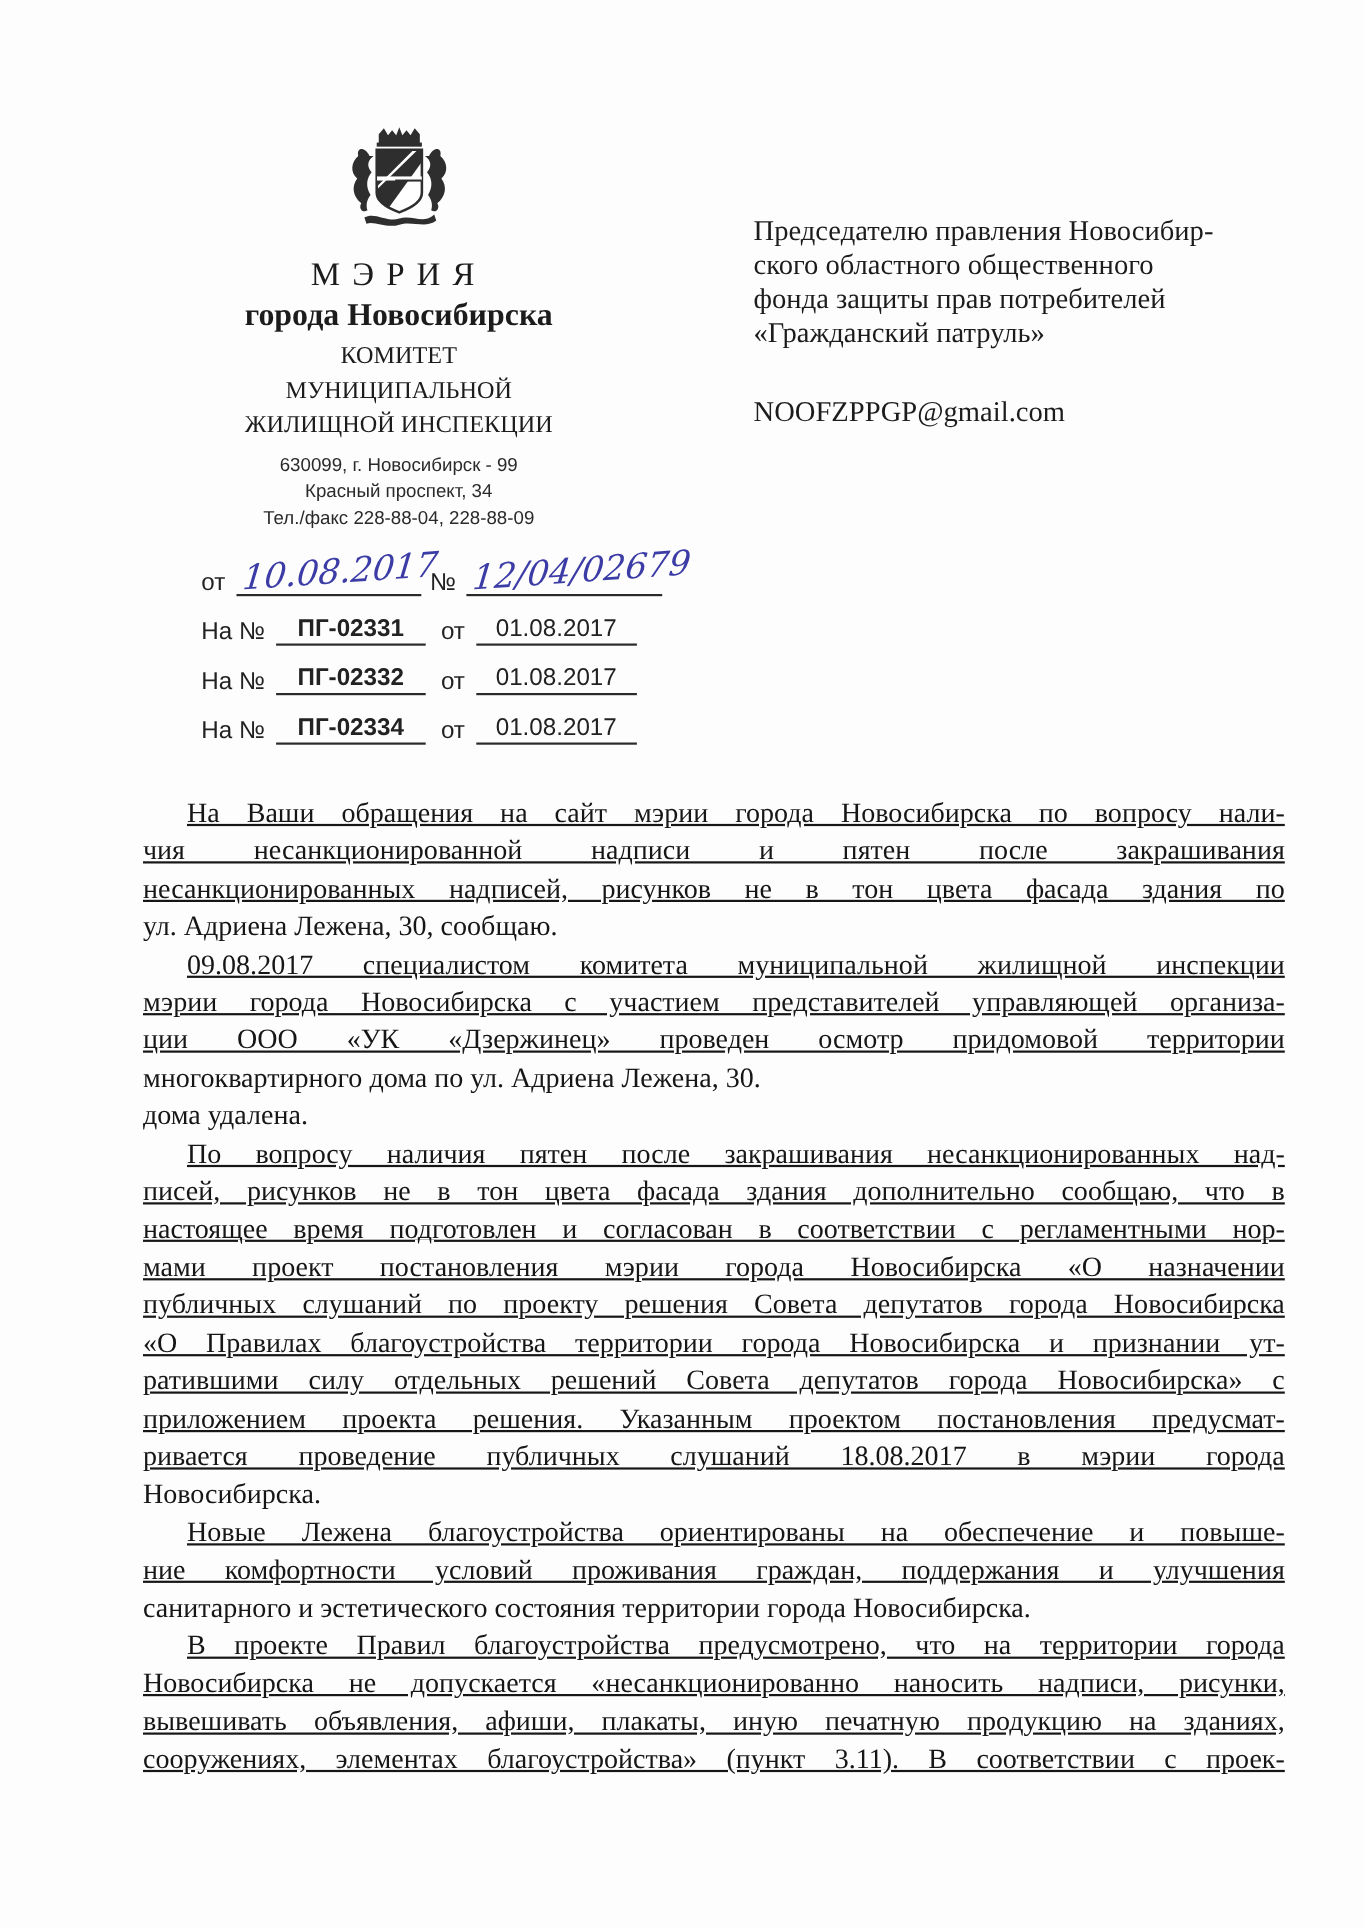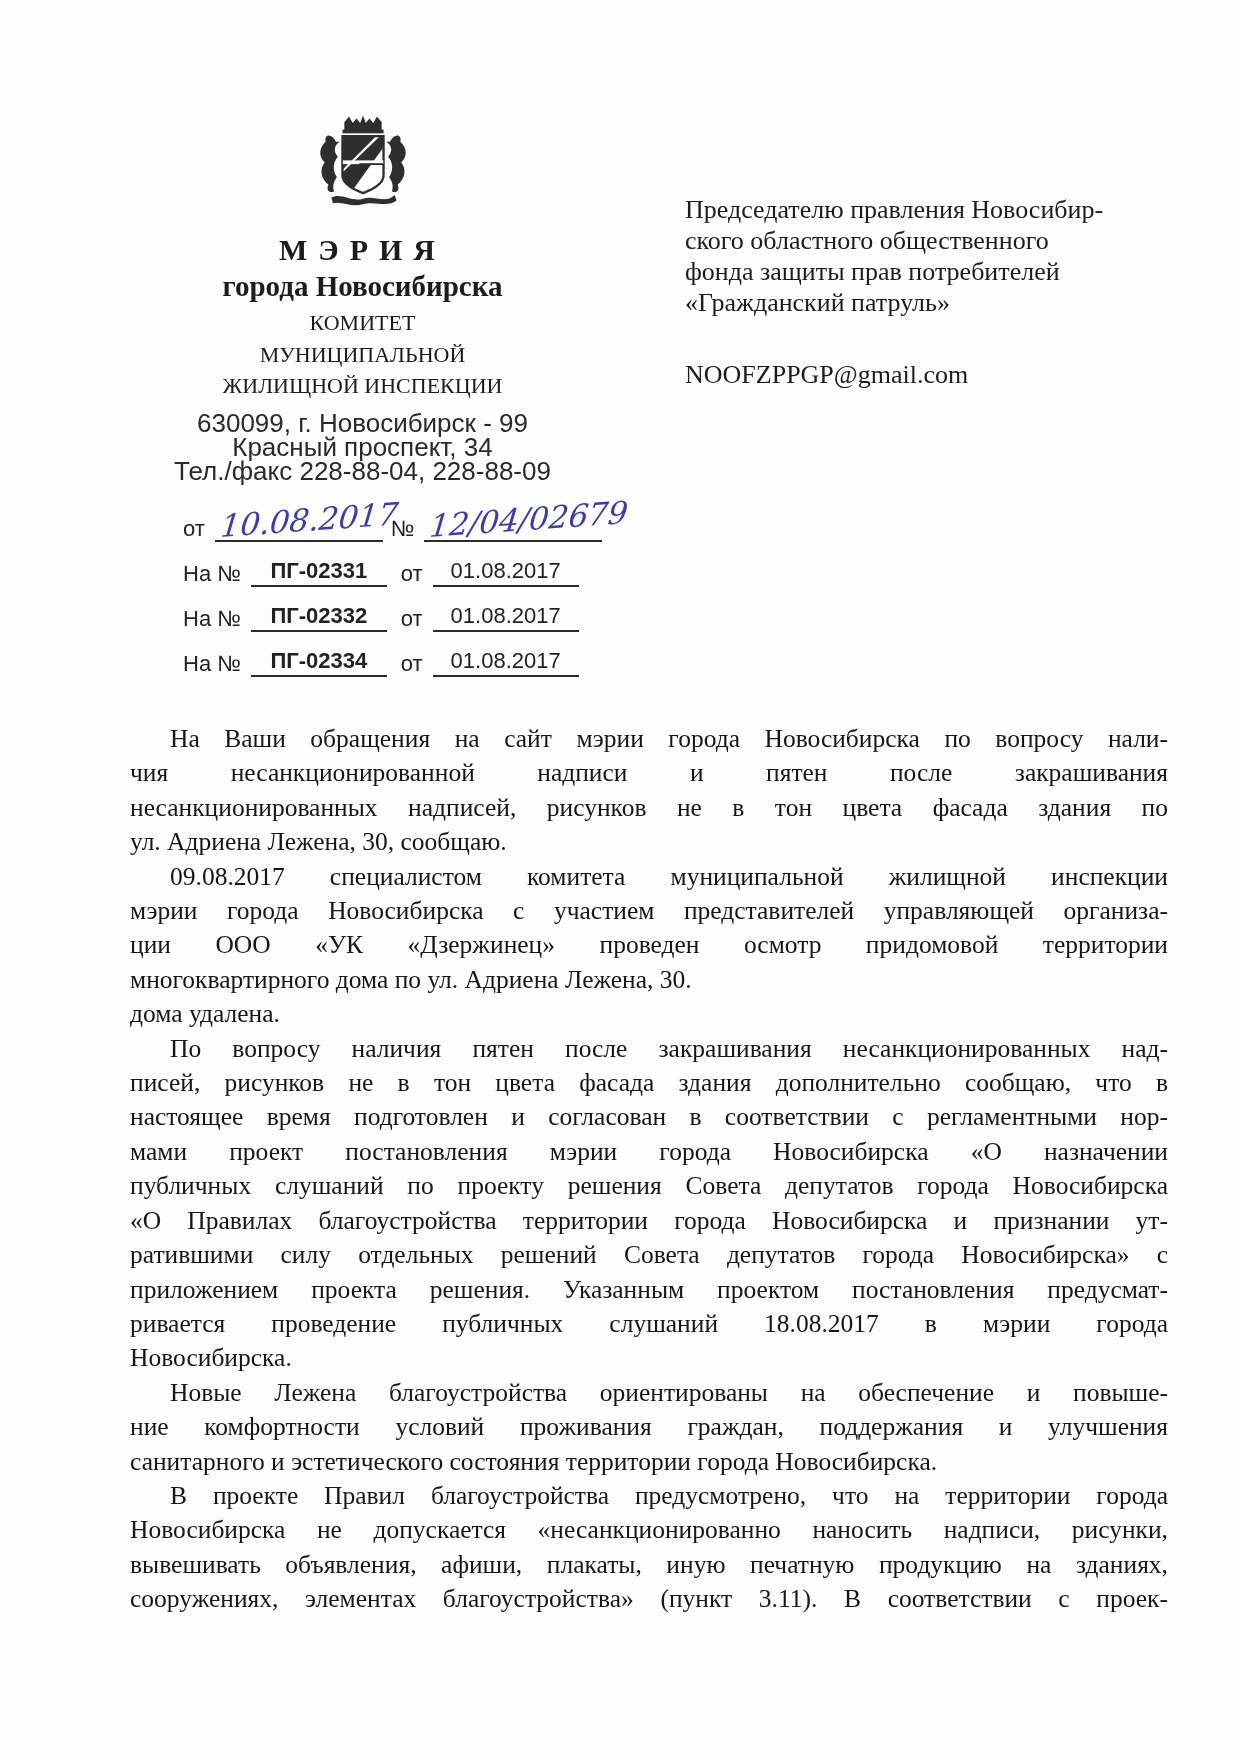--- a/index.html
+++ b/index.html
@@ -9,24 +9,24 @@
     margin:0 auto;
     background:#fdfdfd;
     color:#1c1c1c;
     font-family:"Liberation Serif", serif;
     overflow:hidden;
   }
 
   
   .lh{position:absolute;left:135px;top:112px;width:455px;text-align:center;}
   .emblem{width:112px;height:108px;margin:0 auto;display:block;}
-  .org1{margin-top:14px;font-size:30px;font-weight:bold;letter-spacing:11px;line-height:32px;}
+  .org1{margin-top:14px;font-size:30px;font-weight:normal;letter-spacing:11px;line-height:32px;}
   .org2{margin-top:5px;font-size:29px;font-weight:bold;line-height:31px;}
   .org3{margin-top:5px;font-size:22px;line-height:31.5px;}
-  .lh-addr{margin-top:9px;font-family:"Liberation Sans", sans-serif;font-size:26px;line-height:24px;color:#2a2a2a;}
+  .lh-addr{margin-top:9px;font-family:"Liberation Sans", sans-serif;font-size:17px;line-height:24px;color:#2a2a2a;}
 
   
   .refblock{position:absolute;left:183px;top:512px;font-family:"Liberation Sans", sans-serif;font-size:22px;color:#222;}
   .refrow{margin-bottom:15px;white-space:nowrap;height:30px;}
   .rlabel{display:inline-block;vertical-align:bottom;padding-right:10px;}
   .ul{display:inline-block;vertical-align:bottom;border-bottom:2px solid #2a2a2a;position:relative;height:28px;text-align:center;}
   .ul .printed{display:inline-block;padding:0 10px;line-height:28px;}
   .hand{
     position:absolute;left:4px;bottom:-4px;
     font-family:"DejaVu Serif", serif;font-style:italic;
@@ -40,21 +40,21 @@
   .gap{display:inline-block;width:14px;}
 
   
   .addressee{position:absolute;left:685px;top:194px;width:445px;font-size:26px;line-height:31px;}
   .addr-name{margin-top:39px;}
   .addr-email{margin-top:41px;}
 
   
   .docbody{position:absolute;left:130px;top:722px;width:1038px;font-size:25.5px;line-height:34.4px;color:#161616;}
   .bl{white-space:normal;}
-  .bl.j{text-align:justify;text-align-last:justify;text-justify:inter-word;}
+  .bl.j{text-align:justify;text-align-last:justify;text-justify:inter-word;text-decoration:underline;}
   .bl.in{padding-left:40px;}
 </style>
 </head>
 <body>
 
 <div class="page">
 
   <div class="lh">
     <svg class="emblem" viewBox="0 0 120 112" aria-hidden="true">
       <defs>

